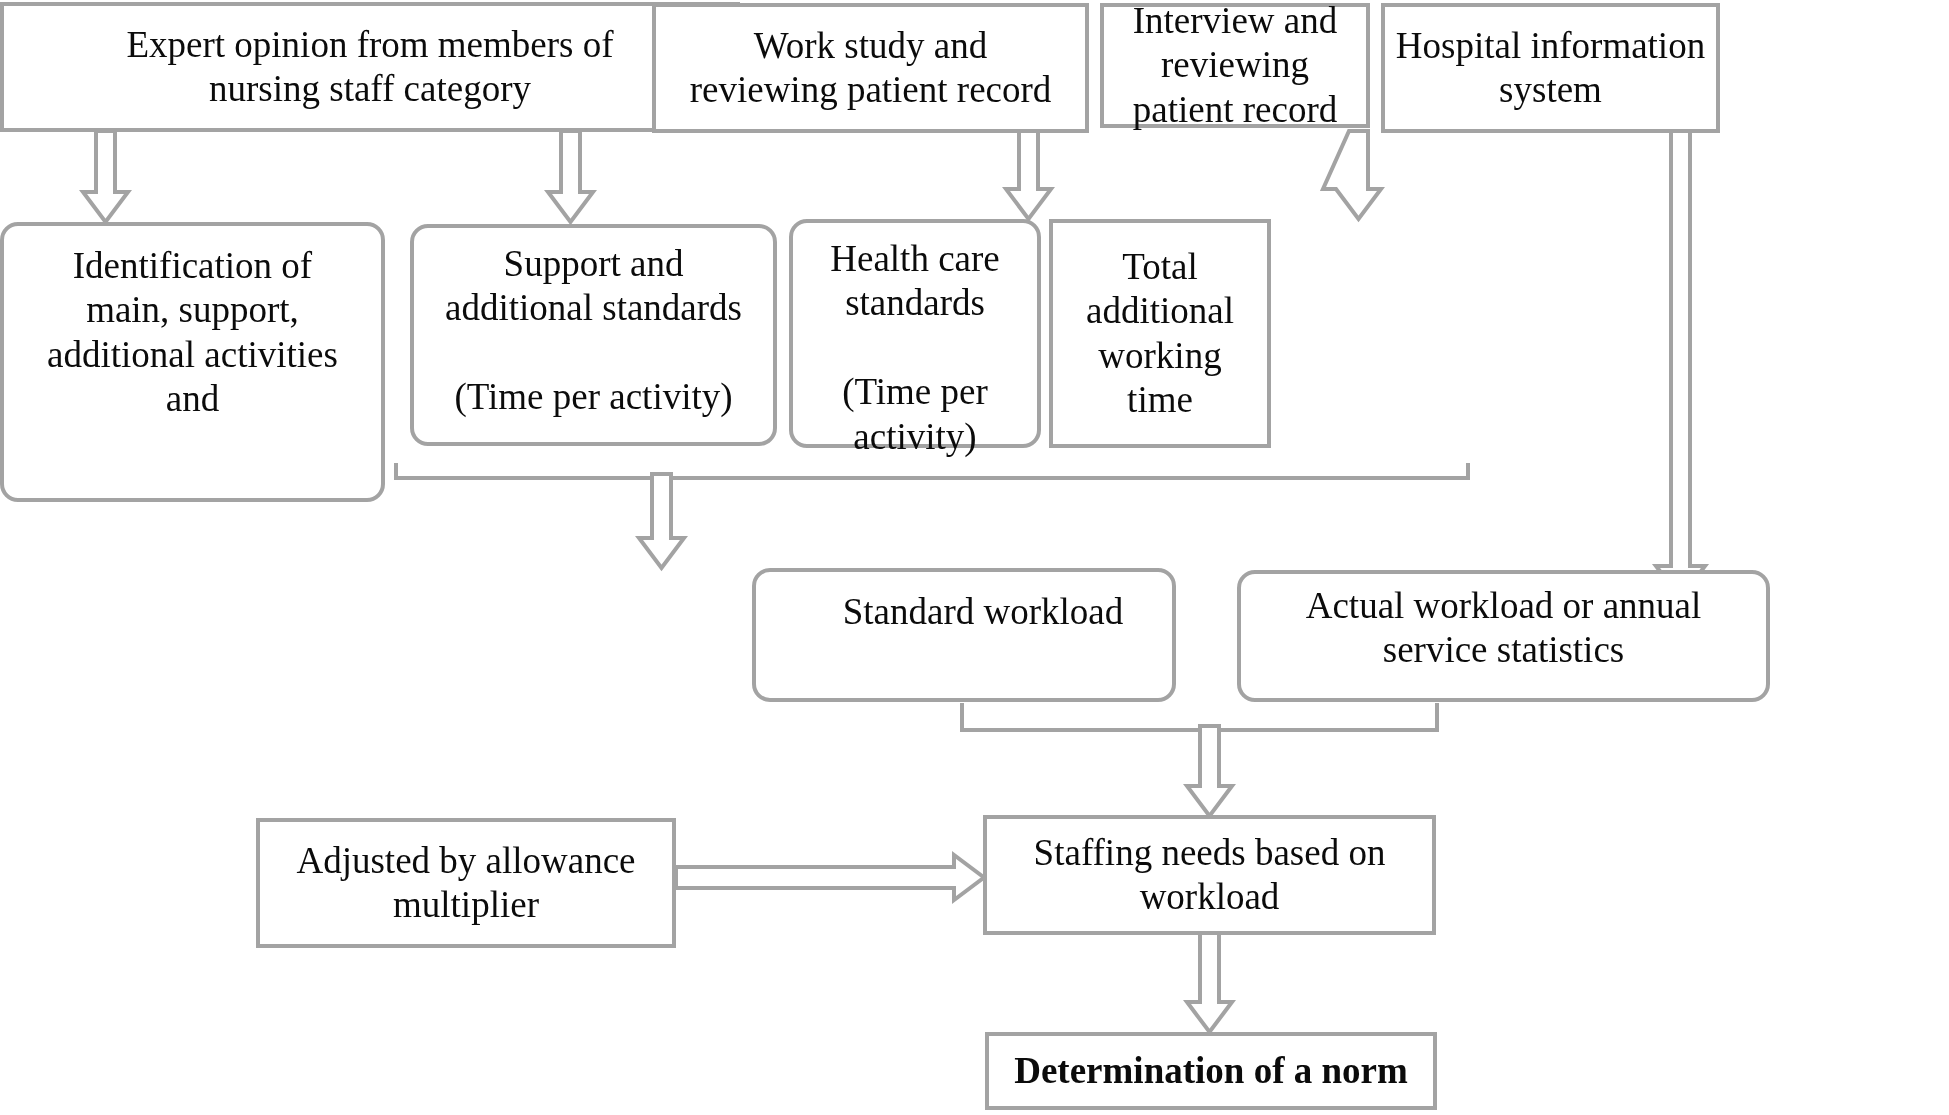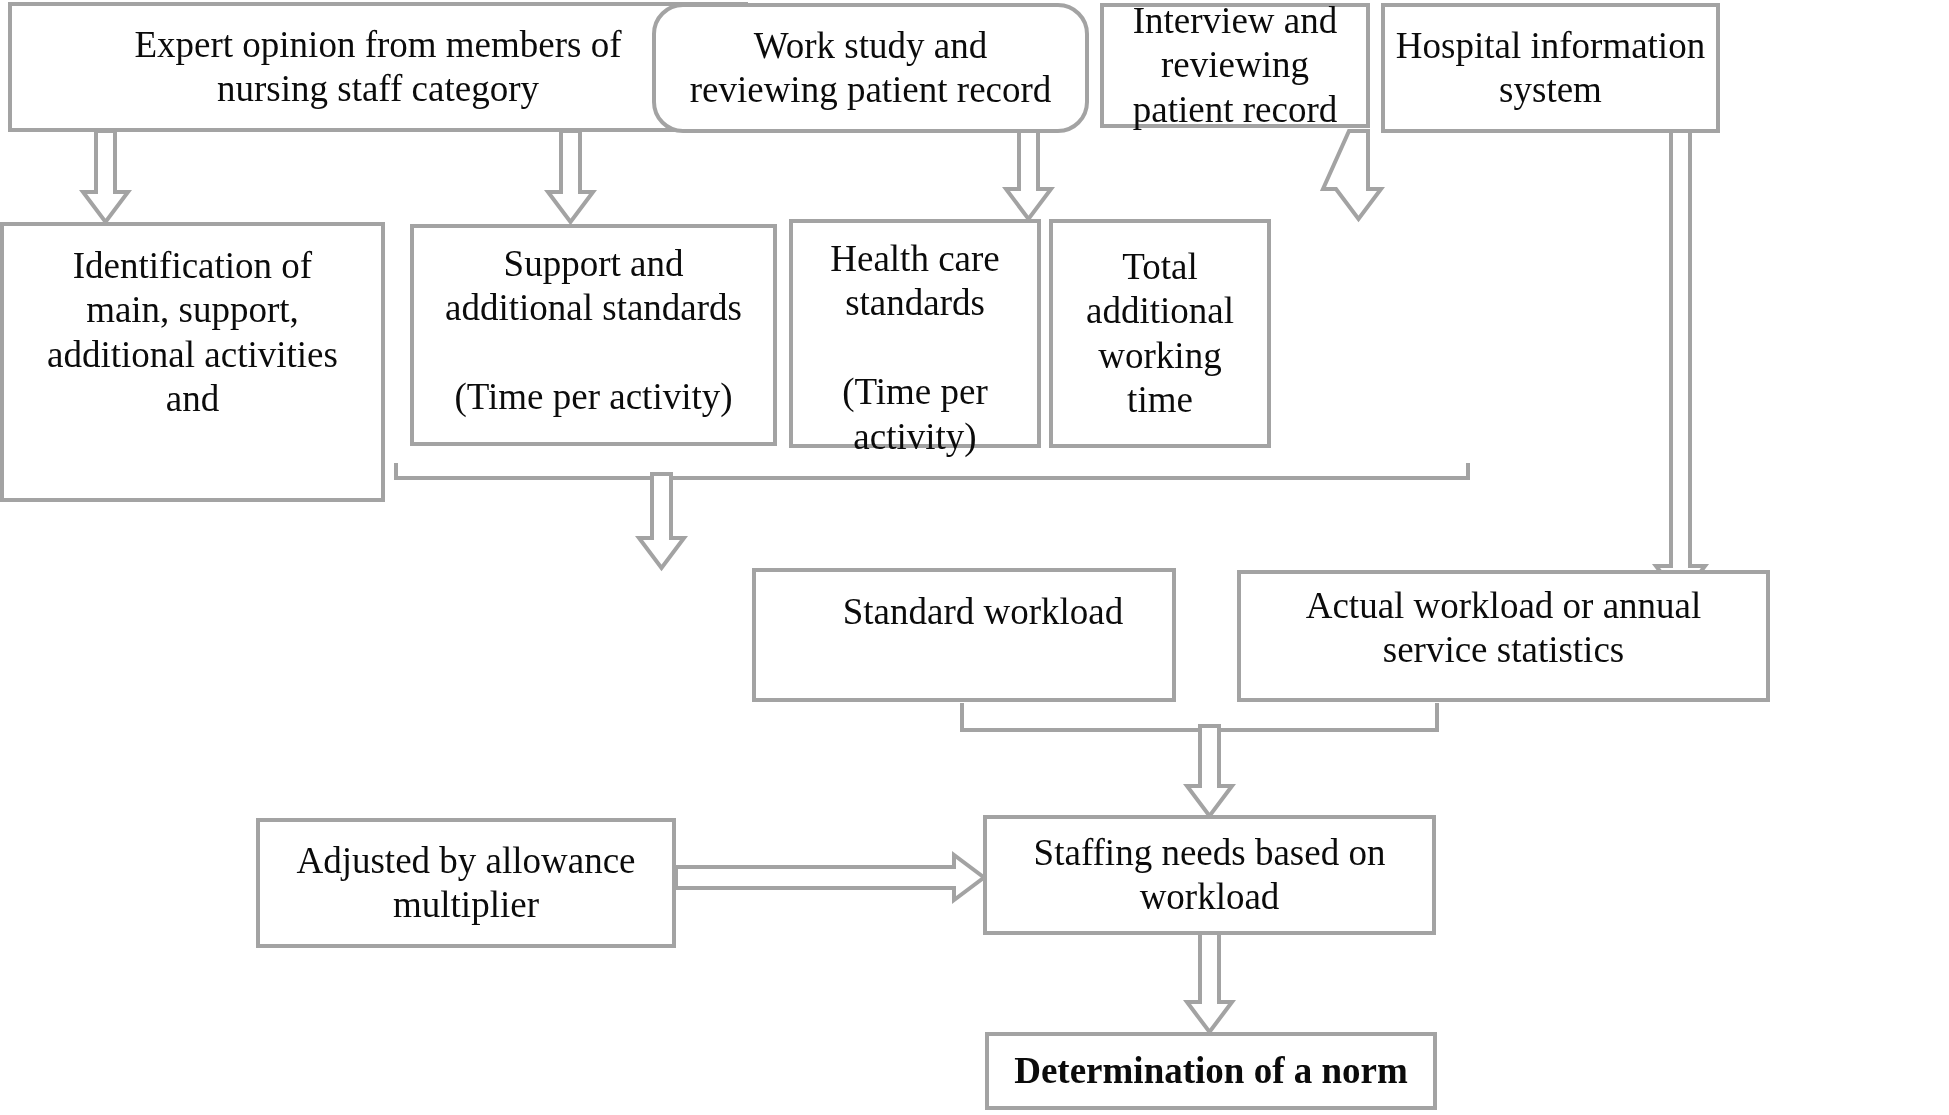--- a/index.html
+++ b/index.html
@@ -24,21 +24,21 @@
     color: #0b0b0b;
     display: flex;
     justify-content: center;
     text-align: center;
     line-height: 1.20;
     font-size: 37px;
     padding: 6px 10px;
     z-index: 3;
     white-space: pre-line;
   }
-  .node.top-align   { align-items: flex-start; }
+  .node.top-align   { align-items: flex-start; border-radius: 18px; }
   .node.center-align{ align-items: center; }
   .node .txt { display: block; width: 100%; }
   .arrow-layer {
     position: absolute;
     left: 0; top: 0;
     width: 1949px;
     height: 1115px;
     z-index: 2;
     pointer-events: none;
   }
@@ -78,26 +78,26 @@
 
     <polyline class="plainline" points="962,703 962,730 1437,730 1437,703"></polyline>
 
     <path d="M 1200 726 L 1219 726 L 1219 786 L 1232 786 L 1209.5 816 L 1187 786 L 1200 786 Z"></path>
 
     <path d="M 676 867 L 954 867 L 954 855 L 984 877.5 L 954 900 L 954 888 L 676 888 Z"></path>
 
     <path d="M 1200 932 L 1219 932 L 1219 1002 L 1232 1002 L 1209.5 1032 L 1187 1002 L 1200 1002 Z"></path>
   </svg>
 
-  <div class="node center-align" style="left:0px; top:2px; width:740px; height:130px;margin-left:8px;">
+  <div class="node center-align" style="left:0px; top:2px; width:740px; height:130px;">
     <span class="txt">Expert opinion from members of
 nursing staff category</span>
   </div>
 
-  <div class="node center-align" style="left:652px; top:3px; width:437px; height:130px;border-radius:31px;">
+  <div class="node center-align" style="left:652px; top:3px; width:437px; height:130px;">
     <span class="txt">Work study and
 reviewing patient record</span>
   </div>
 
   <div class="node center-align" style="left:1100px; top:3px; width:270px; height:125px;">
     <span class="txt">Interview and reviewing
 patient record</span>
   </div>
 
   <div class="node center-align" style="left:1381px; top:3px; width:339px; height:130px;">

